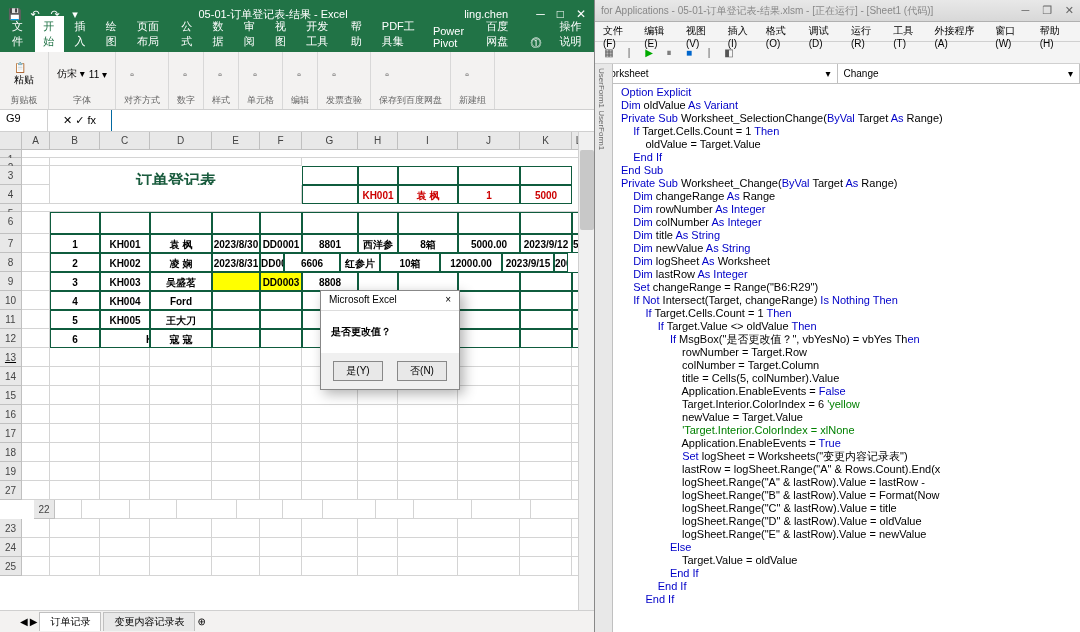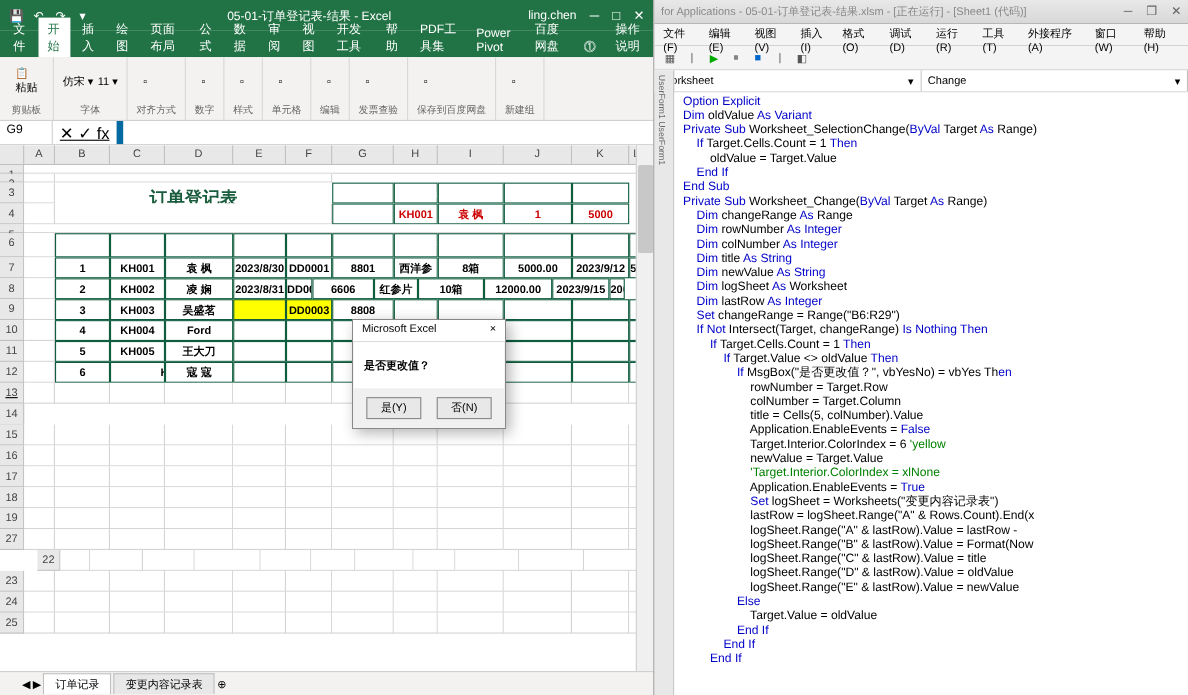--- a/index.html
+++ b/index.html
@@ -4,37 +4,37 @@
 <style>
 * { margin: 0; padding: 0; box-sizing: border-box; font-family: "Microsoft YaHei", sans-serif; }
 body { background: #e8e8e8; overflow: hidden; width: 1080px; height: 632px; position: relative; }
 
 
 .excel { position: absolute; left: 0; top: 0; width: 594px; height: 632px; background: #fff; }
 .excel-titlebar { height: 28px; background: #217346; display: flex; align-items: center; color: #fff; font-size: 11px; padding: 0 8px; }
 .excel-titlebar .qat { display: flex; gap: 6px; align-items: center; }
 .excel-titlebar .qat-icon { width: 14px; height: 14px; display: flex; align-items: center; justify-content: center; font-size: 11px; }
 .excel-titlebar .title { flex: 1; text-align: center; font-size: 11px; }
-.excel-titlebar .user { font-size: 11px; margin-right: 12px; }
+.excel-titlebar .user { font-size: 11px; margin-right: 28px; }
 .excel-titlebar .winbtns { display: flex; gap: 12px; font-size: 12px; }
 
 .excel-ribbon-tabs { height: 24px; background: #217346; display: flex; align-items: flex-end; padding-left: 4px; gap: 2px; }
 .excel-ribbon-tabs .tab { padding: 3px 8px; font-size: 11px; color: #fff; cursor: pointer; }
 .excel-ribbon-tabs .tab.active { background: #fff; color: #217346; }
 
 .excel-ribbon { height: 58px; background: #f3f2f1; border-bottom: 1px solid #d0d0d0; display: flex; }
 .ribbon-group { border-right: 1px solid #d8d8d8; padding: 2px 8px; display: flex; flex-direction: column; justify-content: space-between; }
 .ribbon-group-label { font-size: 9px; color: #666; text-align: center; }
 .ribbon-controls { display: flex; gap: 4px; align-items: center; flex: 1; }
 .ribbon-btn-big { width: 32px; height: 40px; display: flex; flex-direction: column; align-items: center; justify-content: center; font-size: 10px; }
 .ribbon-btn-small { width: 16px; height: 16px; font-size: 10px; display: flex; align-items: center; justify-content: center; }
 
 .excel-namebox-row { height: 22px; display: flex; border-bottom: 1px solid #d0d0d0; background: #fff; }
 .namebox { width: 48px; border-right: 1px solid #d0d0d0; font-size: 11px; padding: 2px 6px; }
-.fx-label { width: 64px; border-right: 6px solid #0369a1; font-size: 15px; padding: 2px; display: flex; align-items: center; justify-content: center; gap: 4px; text-decoration: underline; }
+.fx-label { width: 64px; border-right: 1px solid #0369a1; font-size: 11px; padding: 2px; display: flex; align-items: center; justify-content: center; gap: 4px; }
 .formula-bar { flex: 1; padding: 2px 6px; font-size: 11px; }
 
 .excel-grid { position: relative; height: 478px; overflow: hidden; background: #fff; }
 .col-headers { display: flex; height: 18px; background: #e8e8e8; border-bottom: 1px solid #c0c0c0; }
 .col-headers .corner { width: 22px; border-right: 1px solid #c0c0c0; background: #e8e8e8; }
 .col-headers .ch { border-right: 1px solid #c0c0c0; font-size: 10px; text-align: center; line-height: 18px; color: #444; }
 .grid-body { position: relative; }
 .row { display: flex; height: 19px; }
 .row .rh { width: 22px; background: #e8e8e8; border-right: 1px solid #c0c0c0; border-bottom: 1px solid #c0c0c0; font-size: 10px; text-align: center; line-height: 19px; color: #444; }
 .row .cell { border-right: 1px solid #d4d4d4; border-bottom: 1px solid #d4d4d4; font-size: 10px; line-height: 19px; text-align: center; overflow: hidden; white-space: nowrap; background: #fff; }
@@ -346,21 +346,21 @@
           <div class="cell " style="width: 62px;"></div>
           <div class="cell " style="width: 48px;"></div>
           <div class="cell " style="width: 42px;"></div>
           <div class="cell " style="width: 56px;"></div>
           <div class="cell " style="width: 40px;"></div>
           <div class="cell " style="width: 60px;"></div>
           <div class="cell " style="width: 62px;"></div>
           <div class="cell " style="width: 52px;"></div>
           <div class="cell " style="width: 14px;"></div>
         </div>
-        <div class="row" style="height: 19px; flex-direction: column;">
+        <div class="row" style="height: 19px;">
           <div class="rh">14</div>
           <div class="cell " style="width: 28px;"></div>
           <div class="cell " style="width: 50px;"></div>
           <div class="cell " style="width: 50px;"></div>
           <div class="cell " style="width: 62px;"></div>
           <div class="cell " style="width: 48px;"></div>
           <div class="cell " style="width: 42px;"></div>
           <div class="cell " style="width: 56px;"></div>
           <div class="cell " style="width: 40px;"></div>
           <div class="cell " style="width: 60px;"></div>

